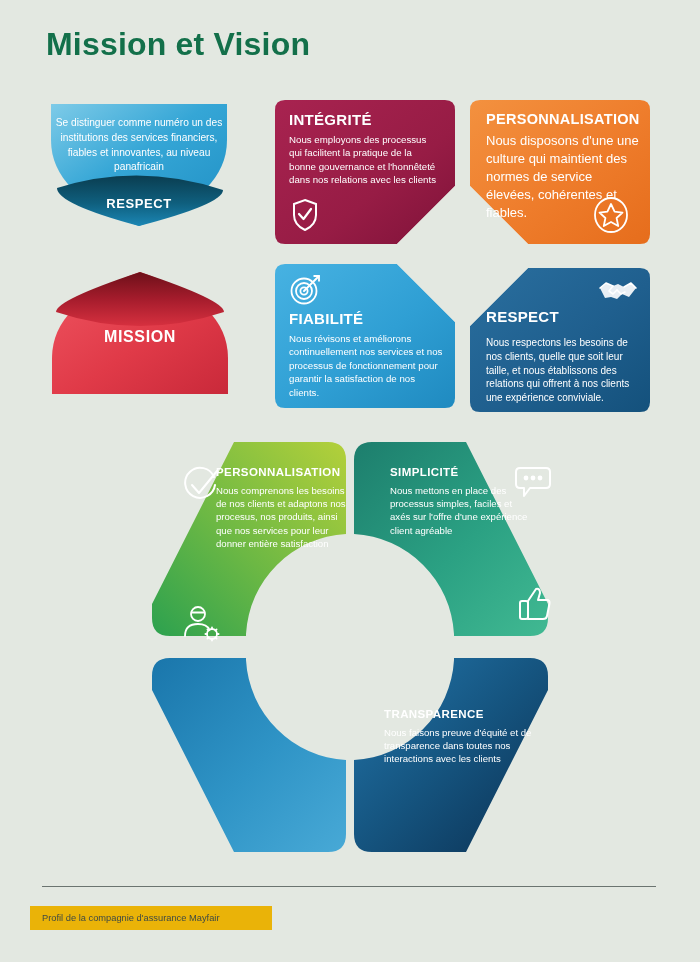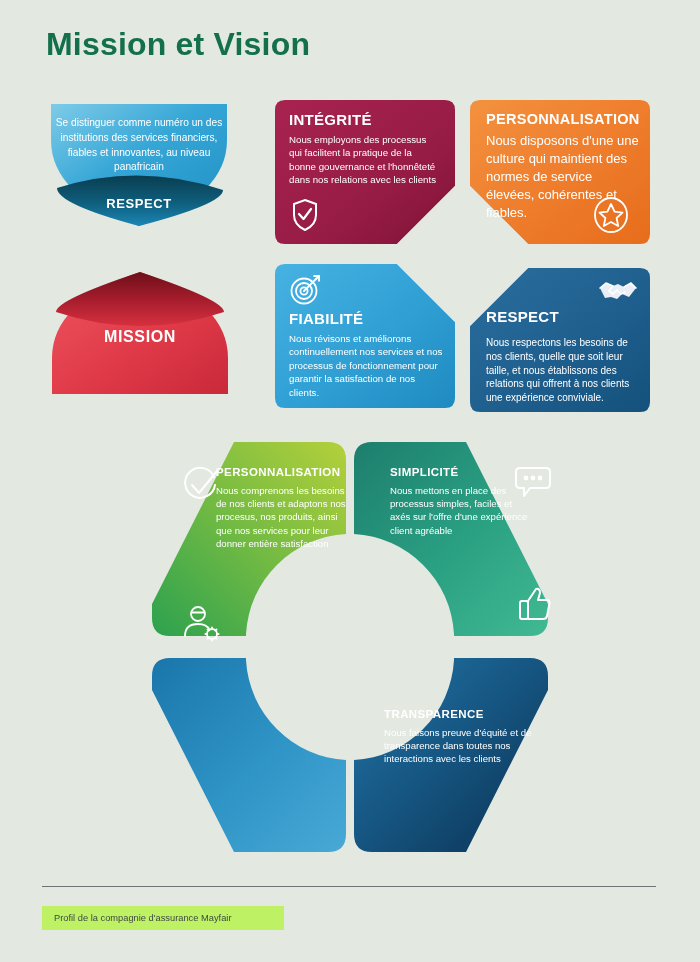--- a/index.html
+++ b/index.html
@@ -102,22 +102,22 @@
   #ico-commodite        { left:32px; top:28px;  }
   #ico-transparence     { left:364px; top:28px; }
   #ring-icons { position:absolute; left:0; top:0; width:400px; height:418px; }
 
   
   #footer-rule {
     position:absolute; left:42px; top:886px; width:614px; height:0;
     border-top:1.6px solid #6b7470;
   }
   #footer-box {
-    position:absolute; left:42px; top:906px; width:242px; height:24px;
-    background:#bef264;
+    position:absolute; left:30px; top:906px; width:242px; height:24px;
+    background:#eab308;
     display:flex; align-items:center;
   }
   #footer-text {
     padding-left:12px; font-size:9.3px; color:#3f4a44;
     font-family:"Liberation Sans", sans-serif;
   }
 </style>
 </head>
 <body>
 

